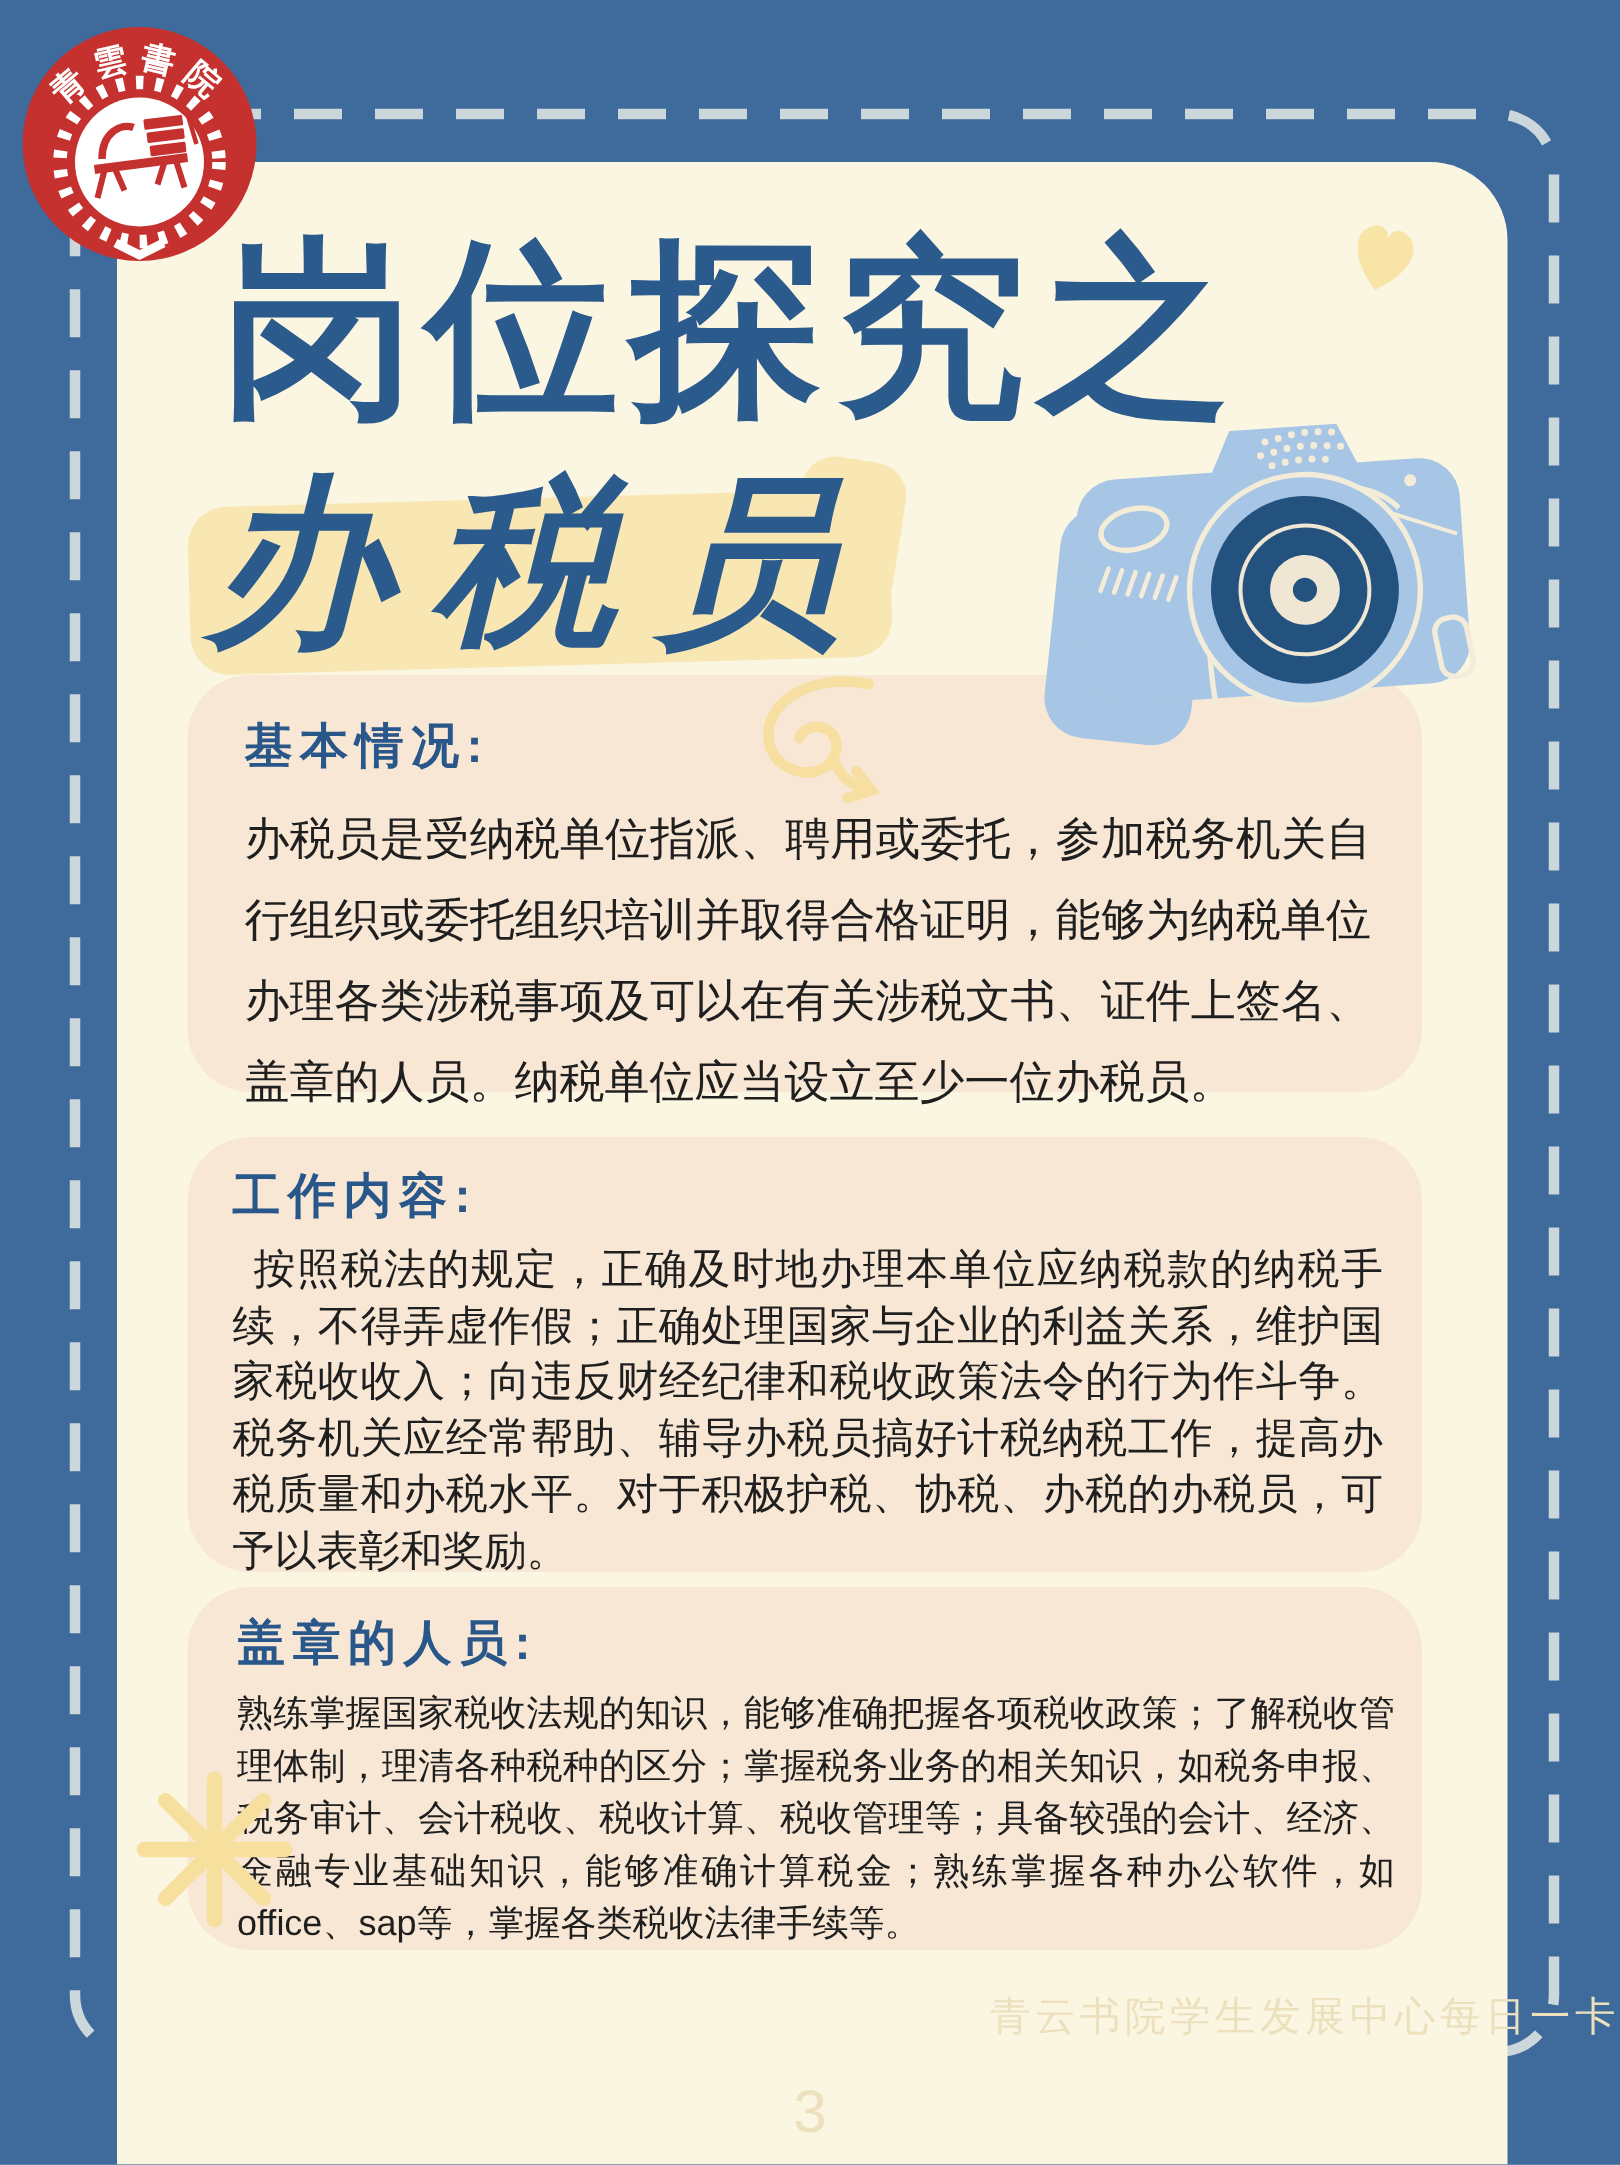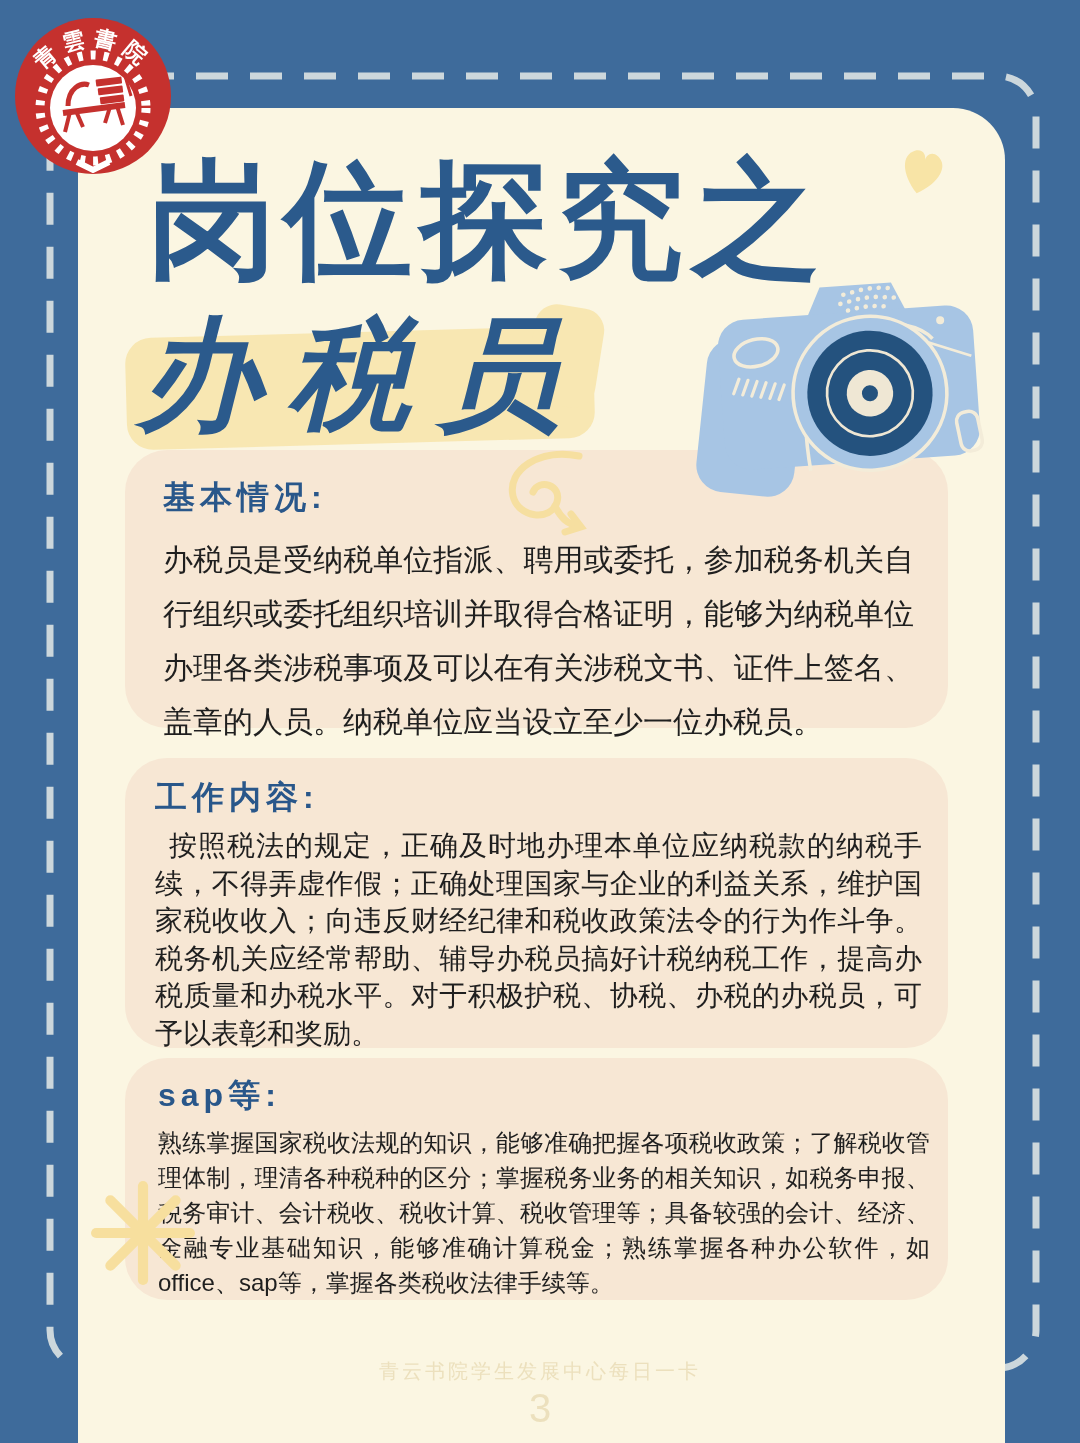--- a/index.html
+++ b/index.html
@@ -28,22 +28,22 @@
   .box p{margin:0;text-align:justify;}
   .box1{top:342px;height:278px;padding:26px 34px 0 38px;}
   .box1 h3{margin-bottom:13px;}
   .box1 p{font-size:30px;line-height:54px;}
   .box2{top:650px;height:290px;padding:18px 26px 0 30px;}
   .box2 h3{margin-bottom:7px;}
   .box2 p{font-size:28px;line-height:37.5px;text-indent:0.5em;}
   .box3{top:950px;height:242px;padding:16px 18px 0 33px;}
   .box3 h3{margin-bottom:7px;}
   .box3 p{font-size:24px;line-height:35px;}
-  .footer{position:absolute;left:0;right:0;top:1326px;text-align:center;
-          color:#ece0bd;font-size:20px;letter-spacing:3px;z-index:4;margin-top:32px;}
+  .footer{position:absolute;left:0;right:0;top:1326px;text-align:right;
+          color:#ece0bd;font-size:27px;letter-spacing:3px;z-index:4;}
   .pagenum{position:absolute;left:0;right:0;top:1386px;text-align:center;
            color:#ece0bd;font-size:40px;z-index:4;}
 </style>
 </head>
 <body>
 
 <div class="page">
 
   <svg class="frame-svg" viewBox="0 0 1080 1443" aria-hidden="true">
     <rect x="50" y="76" width="986" height="1292" rx="38" fill="none" stroke="#ccd7dc" stroke-width="7" stroke-dasharray="32 22"></rect>
@@ -122,21 +122,21 @@
       <h3>工作内容:</h3>
       <p>按照税法的规定，正确及时地办理本单位应纳税款的纳税手续，不得弄虚作假；正确处理国家与企业的利益关系，维护国家税收收入；向违反财经纪律和税收政策法令的行为作斗争。税务机关应经常帮助、辅导办税员搞好计税纳税工作，提高办税质量和办税水平。对于积极护税、协税、办税的办税员，可予以表彰和奖励。</p>
     </div>
 
     <div class="box box1">
       <h3>基本情况:</h3>
       <p>办税员是受纳税单位指派、聘用或委托，参加税务机关自行组织或委托组织培训并取得合格证明，能够为纳税单位办理各类涉税事项及可以在有关涉税文书、证件上签名、盖章的人员。纳税单位应当设立至少一位办税员。</p>
     </div>
 
     <div class="box box3">
-      <h3>sap等:</h3>
+      <h3>盖章的人员:</h3>
       <p>熟练掌握国家税收法规的知识，能够准确把握各项税收政策；了解税收管理体制，理清各种税种的区分；掌握税务业务的相关知识，如税务申报、税务审计、会计税收、税收计算、税收管理等；具备较强的会计、经济、金融专业基础知识，能够准确计算税金；熟练掌握各种办公软件，如office、sap等，掌握各类税收法律手续等。</p>
     </div>
   </div>
 
   <svg class="logo" viewBox="0 0 160 160" aria-hidden="true">
     <circle cx="80" cy="80" r="78" fill="#c5312e"></circle>
     <path id="arcp" d="M 18,92 A 62,62 0 0 1 142,92" fill="none"></path>
     <text font-size="22" fill="#ffffff" font-weight="bold" letter-spacing="7" font-family="'Liberation Serif','DejaVu Serif',serif">
       <textPath href="#arcp" startOffset="50%" text-anchor="middle">青雲書院</textPath>
     </text>

